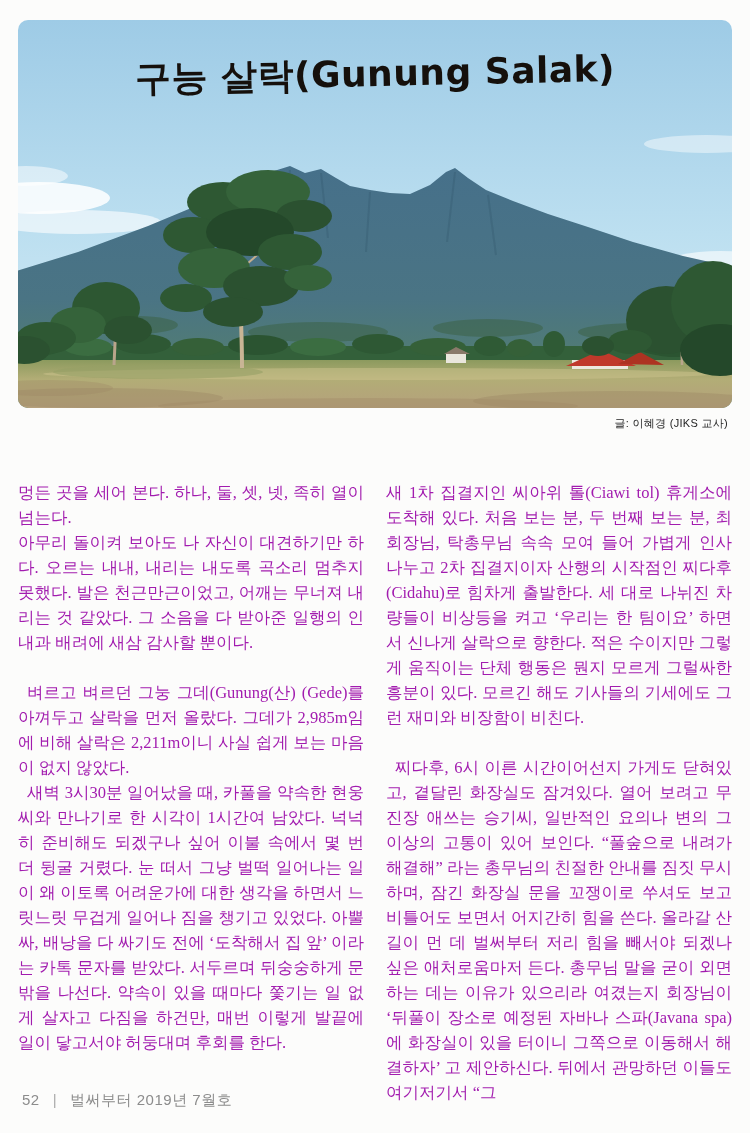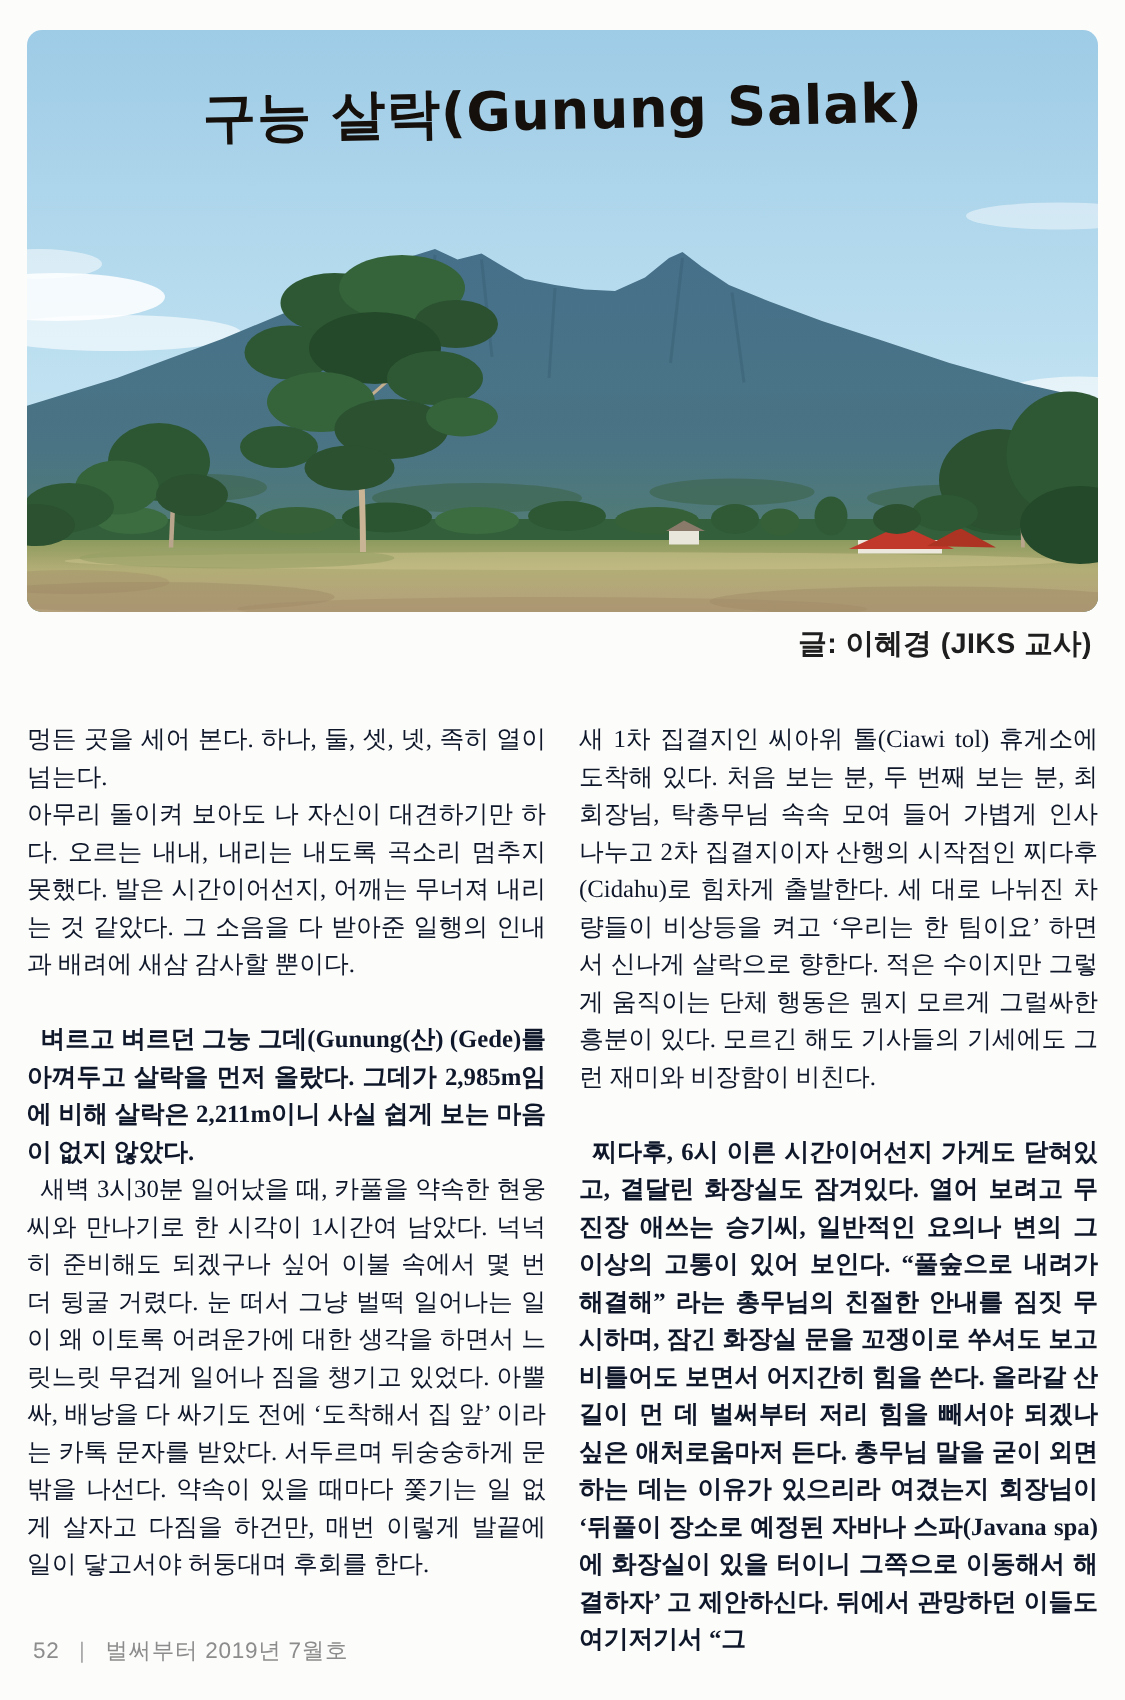--- a/index.html
+++ b/index.html
@@ -33,43 +33,43 @@
     font-size: 36px;
     letter-spacing: 0.5px;
     color: #15100c;
     transform: rotate(-1.2deg);
   }
   
   .byline {
     position: absolute;
     top: 416px; right: 22px;
     font-family: "Liberation Sans", sans-serif;
-    font-weight: 700;
-    font-size: 19px;
+    font-weight: 400;
+    font-size: 11px;
     color: #1e1e1e;
     letter-spacing: 0.3px;
   }
   
   .columns {
     position: absolute;
     top: 480px; left: 18px; right: 18px;
     display: flex;
     gap: 22px;
   }
   .col { width: 346px; }
   .col p {
     margin: 0;
     text-align: justify;
     font-size: 16.5px;
     line-height: 25px;
-    color: #0f172a;
+    color: #a21caf;
     word-break: normal;
   }
   .col p.indent { text-indent: 0.55em; }
-  .col p.gap { margin-top: 25px; font-weight: bold; }
+  .col p.gap { margin-top: 25px; }
   
   .footer {
     position: absolute;
     top: 1091px; left: 22px;
     display: inline-flex;
     align-items: baseline;
     gap: 13px;
     font-family: "Liberation Sans", sans-serif;
     font-size: 15px;
     color: #8c8c8c;
@@ -205,21 +205,21 @@
     </svg>
 
     <div class="photo-title">구능 살락(Gunung Salak)</div>
   </figure>
 
   <div class="byline">글: 이혜경 (JIKS 교사)</div>
 
   <div class="columns">
     <div class="col">
       <p>멍든 곳을 세어 본다. 하나, 둘, 셋, 넷, 족히 열이 넘는다.</p>
-      <p>아무리 돌이켜 보아도 나 자신이 대견하기만 하다. 오르는 내내, 내리는 내도록 곡소리 멈추지 못했다. 발은 시간이어선지, 어깨는 무너져 내리는 것 같았다. 그 소음을 다 받아준 일행의 인내과 배려에 새삼 감사할 뿐이다.</p>
+      <p>아무리 돌이켜 보아도 나 자신이 대견하기만 하다. 오르는 내내, 내리는 내도록 곡소리 멈추지 못했다. 발은 천근만근이었고, 어깨는 무너져 내리는 것 같았다. 그 소음을 다 받아준 일행의 인내과 배려에 새삼 감사할 뿐이다.</p>
       <p class="indent gap">벼르고 벼르던 그눙 그데(Gunung(산) (Gede)를 아껴두고 살락을 먼저 올랐다. 그데가 2,985m임에 비해 살락은 2,211m이니 사실 쉽게 보는 마음이 없지 않았다.</p>
       <p class="indent">새벽 3시30분 일어났을 때, 카풀을 약속한 현웅씨와 만나기로 한 시각이 1시간여 남았다. 넉넉히 준비해도 되겠구나 싶어 이불 속에서 몇 번 더 뒹굴 거렸다. 눈 떠서 그냥 벌떡 일어나는 일이 왜 이토록 어려운가에 대한 생각을 하면서 느릿느릿 무겁게 일어나 짐을 챙기고 있었다. 아뿔싸, 배낭을 다 싸기도 전에 ‘도착해서 집 앞’ 이라는 카톡 문자를 받았다. 서두르며 뒤숭숭하게 문 밖을 나선다. 약속이 있을 때마다 쫓기는 일 없게 살자고 다짐을 하건만, 매번 이렇게 발끝에 일이 닿고서야 허둥대며 후회를 한다.</p>
     </div>
     <div class="col">
       <p>새 1차 집결지인 씨아위 톨(Ciawi tol) 휴게소에 도착해 있다. 처음 보는 분, 두 번째 보는 분, 최회장님, 탁총무님 속속 모여 들어 가볍게 인사 나누고 2차 집결지이자 산행의 시작점인 찌다후(Cidahu)로 힘차게 출발한다. 세 대로 나뉘진 차량들이 비상등을 켜고 ‘우리는 한 팀이요’ 하면서 신나게 살락으로 향한다. 적은 수이지만 그렇게 움직이는 단체 행동은 뭔지 모르게 그럴싸한 흥분이 있다. 모르긴 해도 기사들의 기세에도 그런 재미와 비장함이 비친다.</p>
       <p class="indent gap">찌다후, 6시 이른 시간이어선지 가게도 닫혀있고, 곁달린 화장실도 잠겨있다. 열어 보려고 무진장 애쓰는 승기씨, 일반적인 요의나 변의 그 이상의 고통이 있어 보인다. “풀숲으로 내려가 해결해” 라는 총무님의 친절한 안내를 짐짓 무시하며, 잠긴 화장실 문을 꼬쟁이로 쑤셔도 보고 비틀어도 보면서 어지간히 힘을 쓴다. 올라갈 산길이 먼 데 벌써부터 저리 힘을 빼서야 되겠나 싶은 애처로움마저 든다. 총무님 말을 굳이 외면하는 데는 이유가 있으리라 여겼는지 회장님이 ‘뒤풀이 장소로 예정된 자바나 스파(Javana spa)에 화장실이 있을 터이니 그쪽으로 이동해서 해결하자’ 고 제안하신다. 뒤에서 관망하던 이들도 여기저기서 “그</p>
     </div>
   </div>
 
   <div class="footer">

